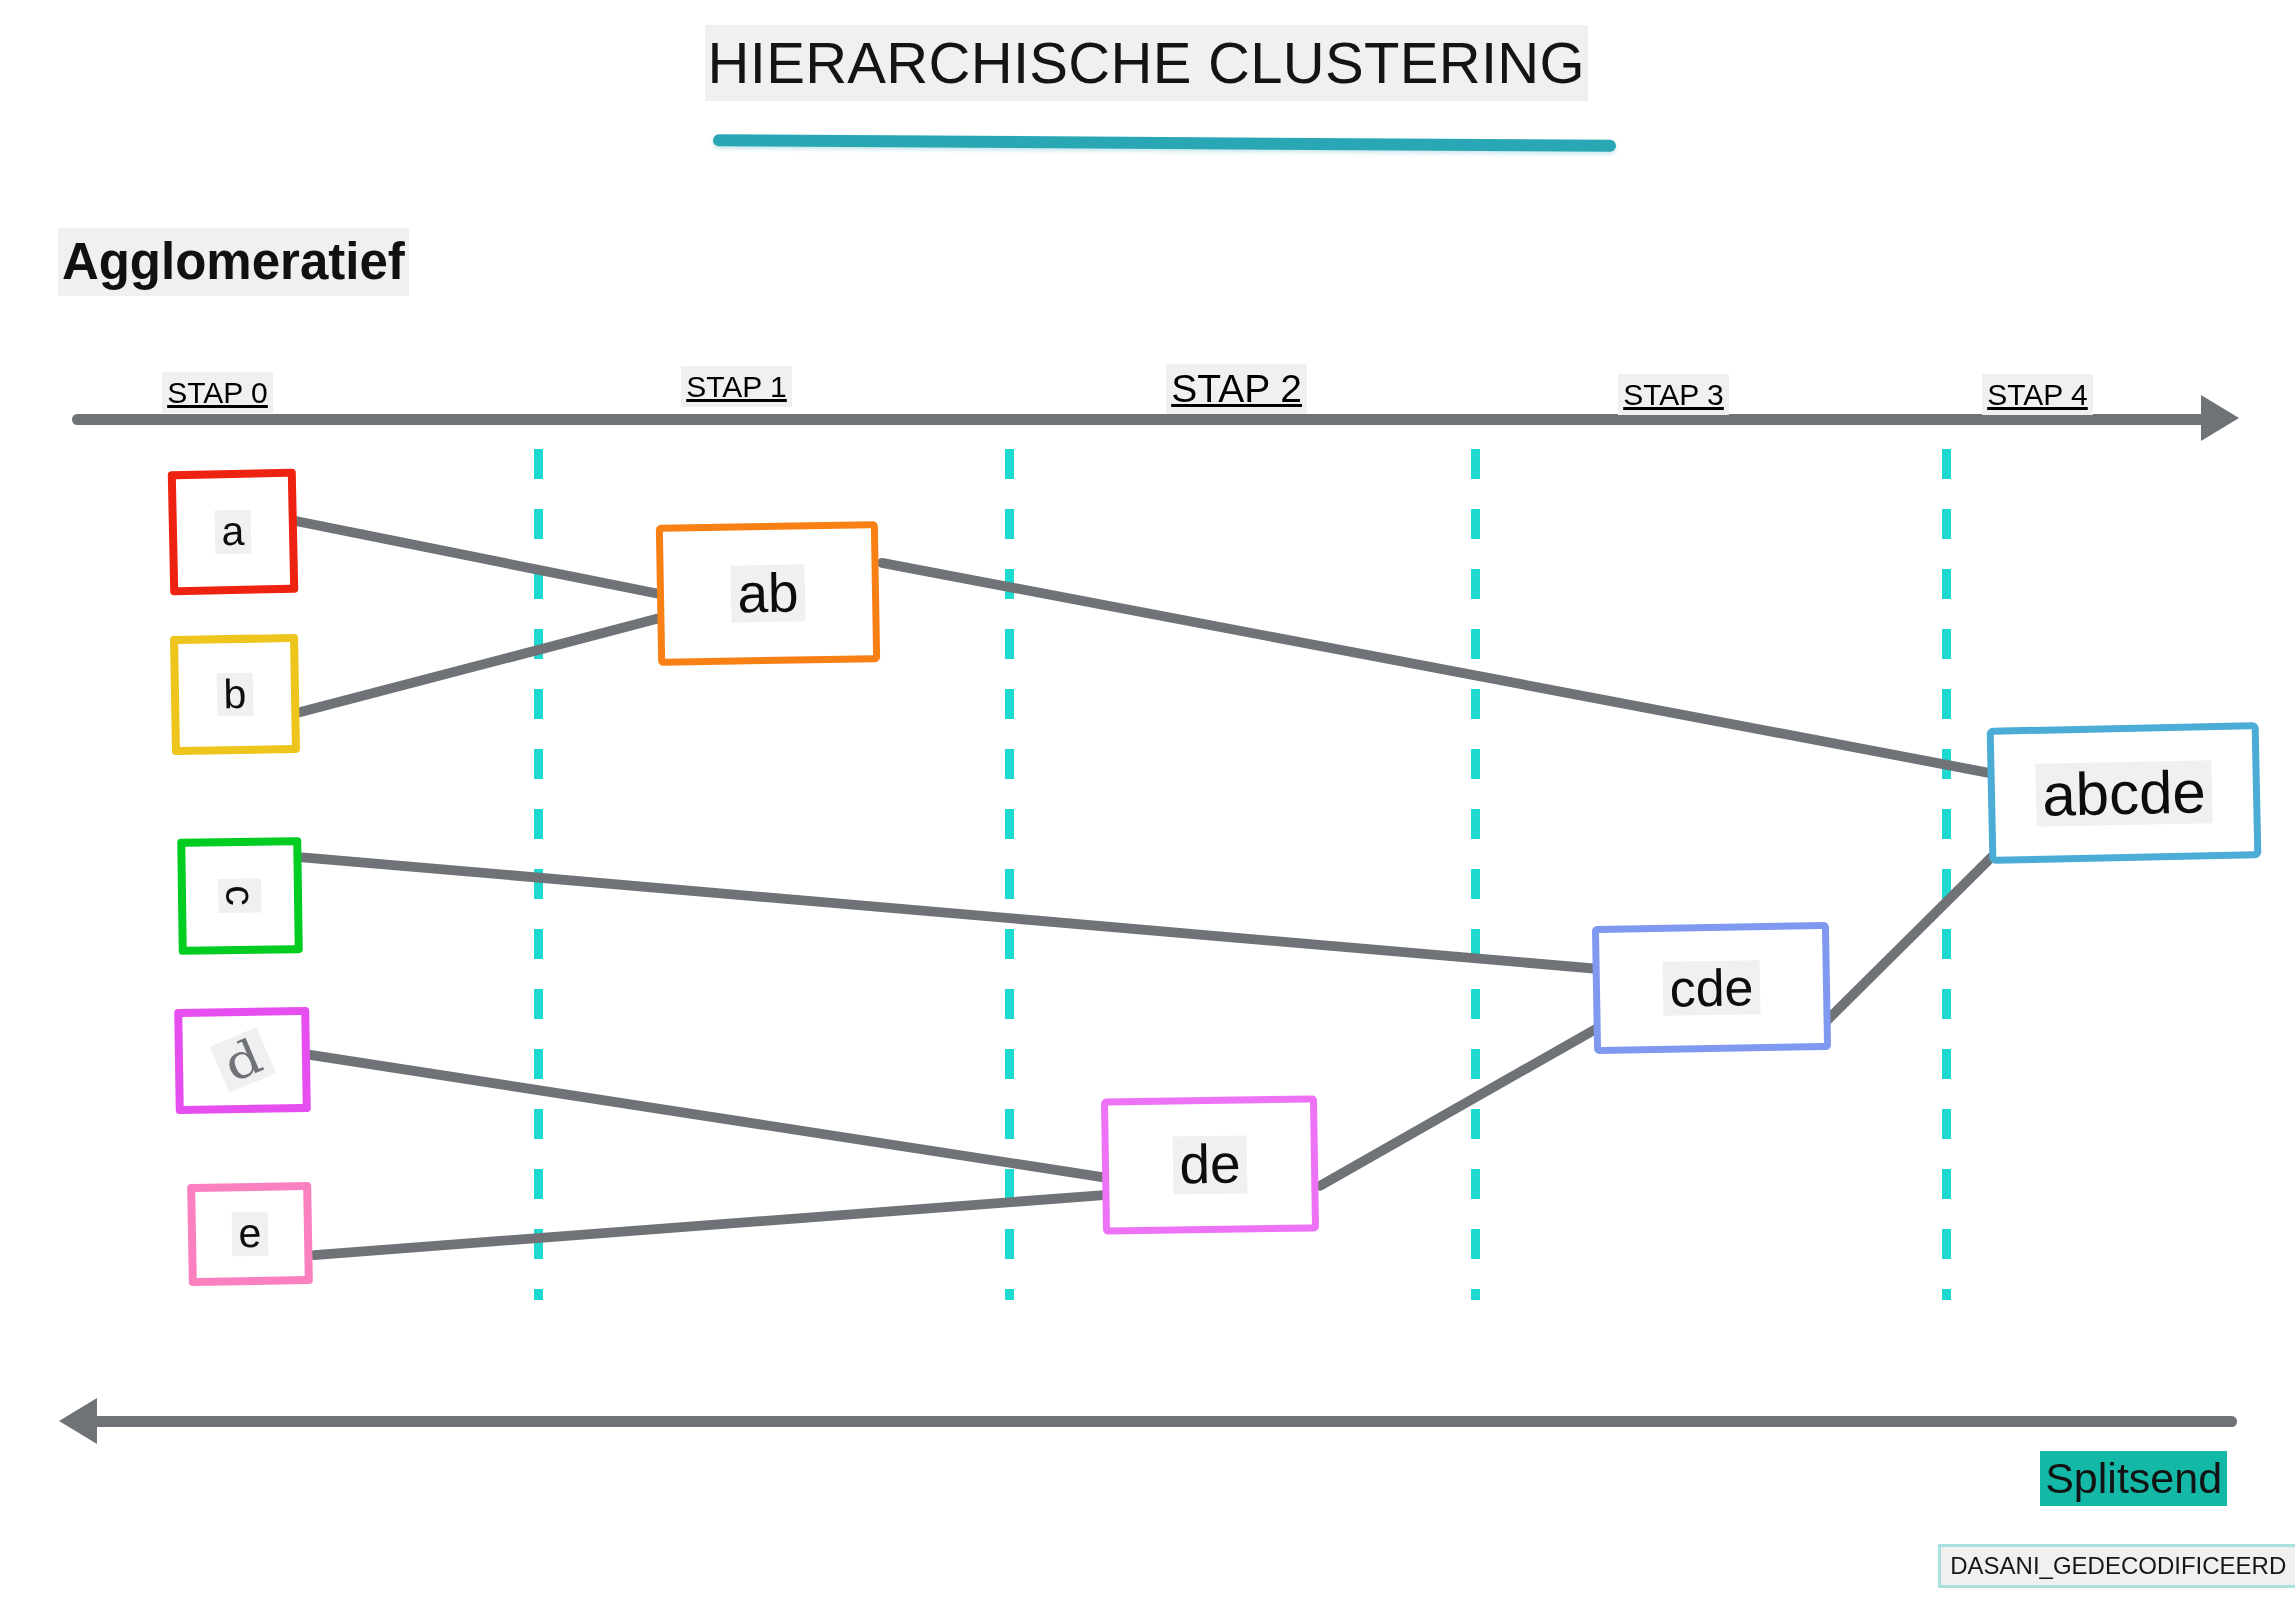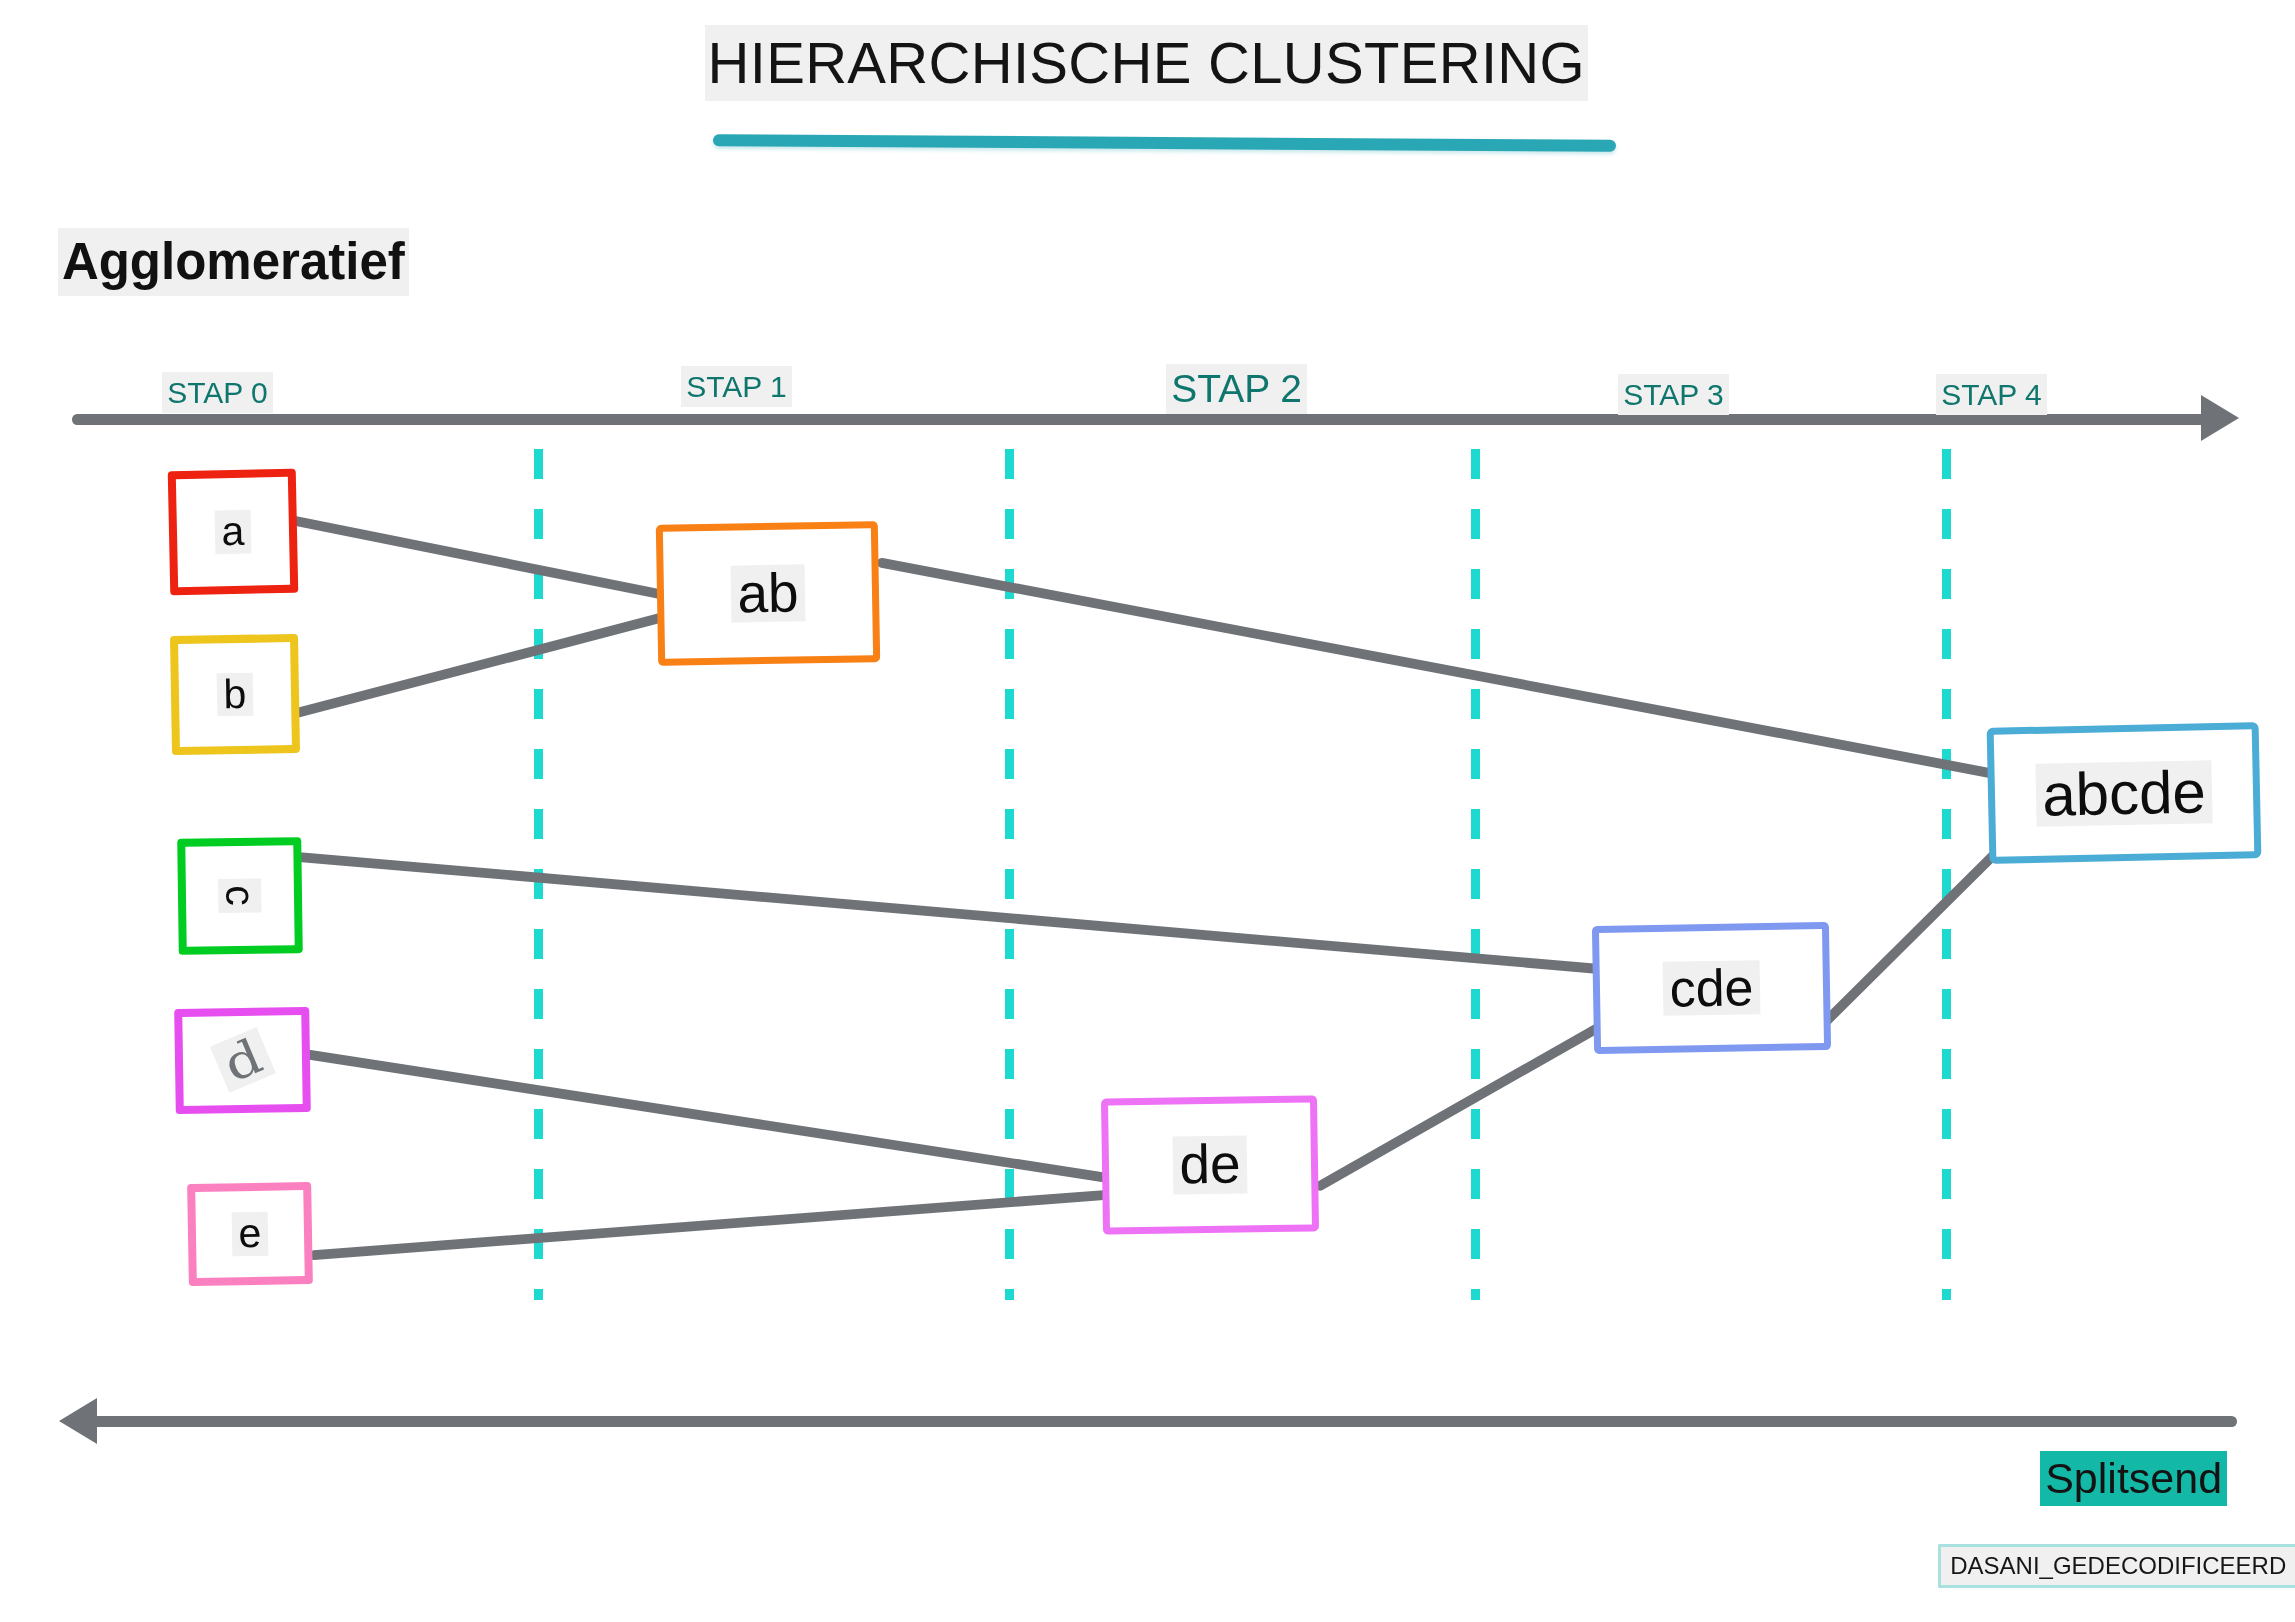--- a/index.html
+++ b/index.html
@@ -102,25 +102,26 @@
     border-top: 23.6px solid transparent;
     border-bottom: 23.6px solid transparent;
     border-right: 38px solid #6f7378;
   }
 
   
   .step-label {
     position: absolute;
     font-size: 30px;
     line-height: 41px;
-    color: #0f766e;
+    color: #000000;
     background: #f0f0f0;
     padding: 0 5.2px;
     white-space: nowrap;
     font-weight: 400;
+    text-decoration: underline;
   }
   .step-label.big { font-size: 39px; line-height: 50px; }
 
   
   .dash-line {
     position: absolute;
     width: 8.5px;
     top: 449px;
     height: 851px;
     background-image: linear-gradient(to bottom, #1ed9d0 0, #1ed9d0 30px, rgba(255,255,255,0) 30px, rgba(255,255,255,0) 60px);
@@ -219,21 +220,21 @@
   <div id="timeline-top" class="timeline"></div>
   <div id="arrow-right" class="arrow-head"></div>
 
   <div id="timeline-bottom" class="timeline"></div>
   <div id="arrow-left" class="arrow-head"></div>
 
   <div class="step-label" style="left:162px;  top:372px;">STAP 0</div>
   <div class="step-label" style="left:681px; top:366px;">STAP 1</div>
   <div class="step-label big" style="left:1166px; top:364px;">STAP 2</div>
   <div class="step-label" style="left:1618px; top:374px;">STAP 3</div>
-  <div class="step-label" style="left:1936px; top:374px;">STAP 4</div>
+  <div class="step-label" style="left:1982px; top:374px;">STAP 4</div>
 
   <div class="dash-line" style="left:534px;"></div>
   <div class="dash-line" style="left:1005px;"></div>
   <div class="dash-line" style="left:1471px;"></div>
   <div class="dash-line" style="left:1942px;"></div>
 
   <svg id="connectors" viewBox="0 0 3508 2480">
     <g stroke="#6f7378" stroke-width="15" stroke-linecap="round" fill="none">
 
       <line x1="452" y1="796" x2="1010" y2="908"></line>

